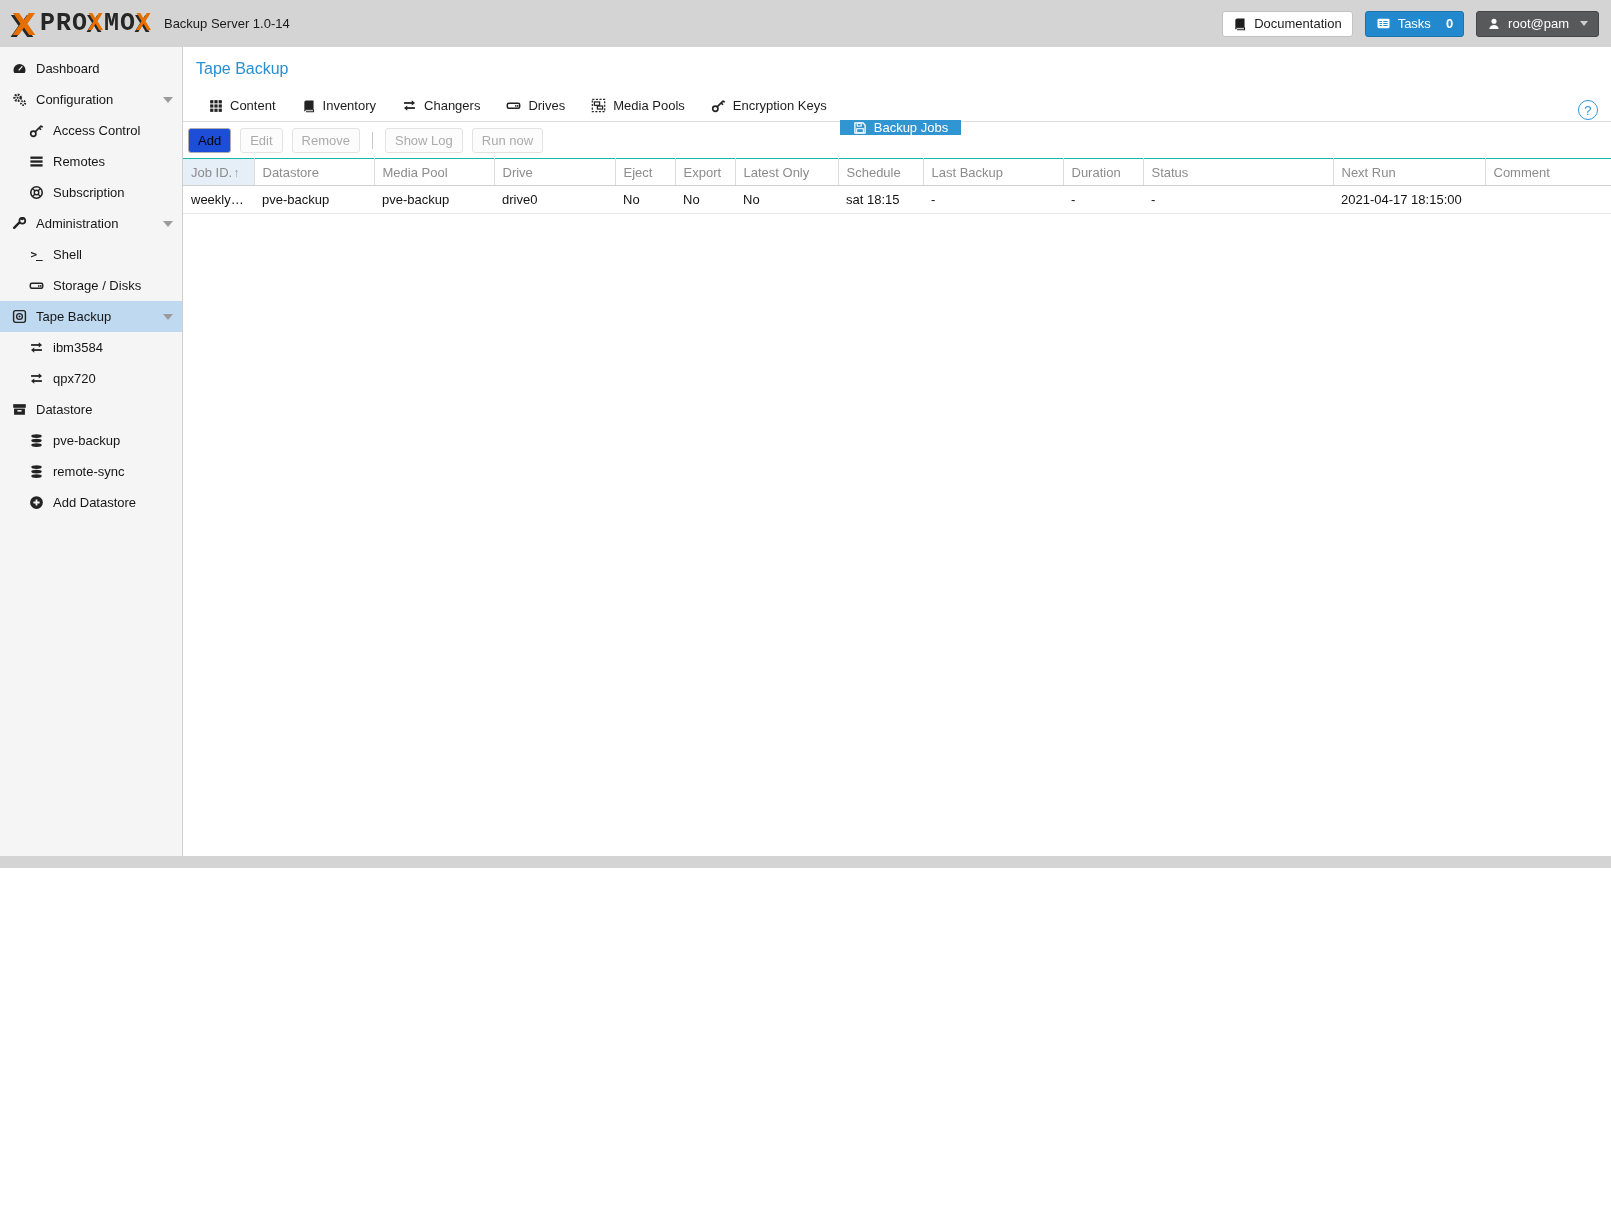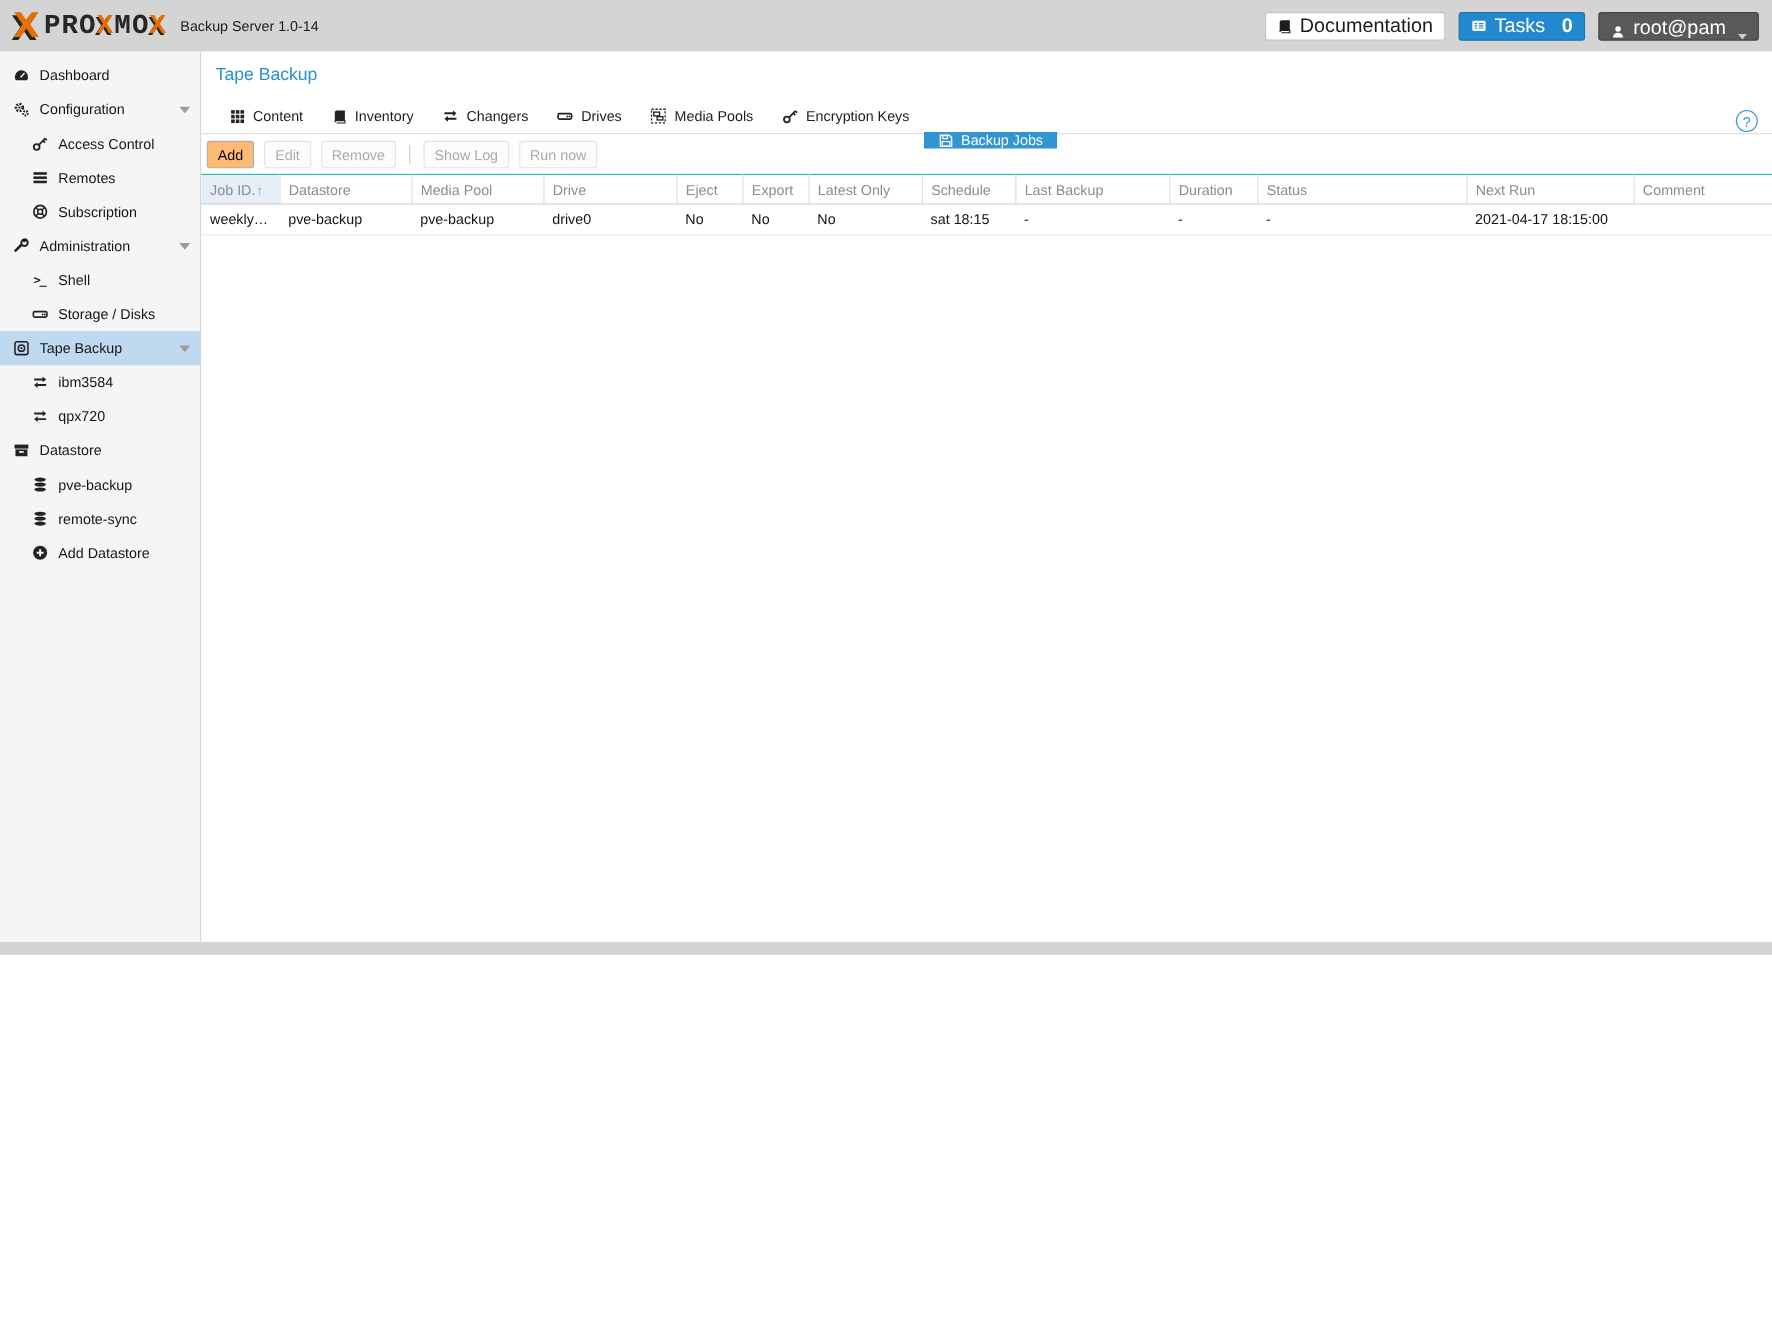--- a/index.html
+++ b/index.html
@@ -8,25 +8,25 @@
 
   
   .topbar { height:47px; background:#d4d4d4; display:flex; align-items:center; padding:0 12px; }
   .logo { display:flex; align-items:center; white-space:nowrap; user-select:none; }
   .logo-mark { font-weight:bold; font-size:31px; color:#e57000; text-shadow:-2px 2px 0 #262626; margin-right:4px; font-family:"DejaVu Sans", sans-serif; }
   .logo-word { font-weight:bold; font-size:25px; letter-spacing:1px; font-family:Liberation Mono, monospace; }
   .l-dark { color:#262626; }
   .l-orange { color:#e57000; text-shadow:-1.5px 1.5px 0 #262626; }
   .product-name { margin-left:12px; font-size:13px; color:#1b1b1b; }
   .topbar-right { margin-left:auto; display:flex; align-items:center; gap:12px; }
-  .hbtn { height:26px; display:inline-flex; align-items:center; gap:7px; padding:0 10px; border-radius:3px; font-size:18px; cursor:pointer; }
+  .hbtn { height:26px; display:inline-flex; align-items:center; gap:7px; padding:0 10px; border-radius:3px; font-size:13px; cursor:pointer; }
   .hbtn-doc { background:#ffffff; border:1px solid #c3c3c3; color:#1d1d1d; }
   .hbtn-tasks { background:#2289ce; border:1px solid #1b74ae; color:#ffffff; }
   .hbtn-tasks .count { font-weight:bold; margin-left:8px; }
-  .hbtn-user { background:#58595b; border:1px solid #454647; color:#fff;align-items:flex-end; }
+  .hbtn-user { background:#58595b; border:1px solid #454647; color:#fff; }
   .caret-down-sm { width:0; height:0; border-left:4.5px solid transparent; border-right:4.5px solid transparent; border-top:5px solid #cdcdcd; margin-left:4px; }
 
   
   .layout { display:flex; height:809px; }
   .sidebar { width:183px; background:#f5f5f5; border-right:1px solid #cfcfcf; padding-top:6px; flex:0 0 183px; }
   .nav-item { height:31px; display:flex; align-items:center; position:relative; cursor:pointer; color:#161616; }
   .nav-item.lvl0 { padding-left:10px; }
   .nav-item.lvl1 { padding-left:27px; }
   .nav-item.selected { background:#bed9f0; }
   .nav-ic { width:18px; display:inline-flex; justify-content:center; margin-right:8px; color:#232323; flex:0 0 18px; }
@@ -39,21 +39,21 @@
   .help-btn { position:absolute; top:53px; right:13px; width:20px; height:20px; border:1.6px solid #3094d6; border-radius:50%; color:#3094d6; display:flex; align-items:center; justify-content:center; font-size:13px; cursor:pointer; }
 
   .tabbar { margin-top:12px; padding-left:13px; display:flex; align-items:center; height:32px; border-bottom:1px solid #dcdcdc; }
   .tab { display:flex; align-items:center; gap:7px; padding:0 13px; color:#1d1d1d; cursor:pointer; white-space:nowrap; }
   .tab .t-ic { display:inline-flex; color:#232323; }
   .tab.active { background:#3195d2; color:#fff;margin-top:44px; }
   .tab.active .t-ic { color:#fff; }
 
   .toolbar { display:flex; align-items:center; gap:9px; padding:5px 5px; height:36px; }
   .tbtn { font-size:13px; padding:4px 9px; border-radius:3px; cursor:pointer; }
-  .tbtn-on { background:#fdba74; border:1px solid #aeaeae; color:#040404; }
+  .tbtn-on { background:#1d4ed8; border:1px solid #aeaeae; color:#040404; }
   .tbtn-off { background:#fcfcfc; border:1px solid #e3e3e3; color:#ababab; cursor:default; }
   .tsep { width:1px; height:17px; background:#c9c9c9; margin:0 3px; }
 
   table.grid { width:100%; border-collapse:collapse; table-layout:fixed; }
   .grid th { height:27px; font-weight:normal; color:#8c8c8c; text-align:left; padding:0 8px;
              border-top:1px solid #14b8a6; border-bottom:1px solid #cfcfcf; border-right:1px solid #dcdcdc;
              background:#fff; white-space:nowrap; overflow:hidden; cursor:pointer; }
   .grid th:last-child { border-right:none; }
   .grid th.sorted { background:#e6eef7; }
   .sort-arrow { color:#8d9aa8; margin-left:1px; font-size:12px; }

